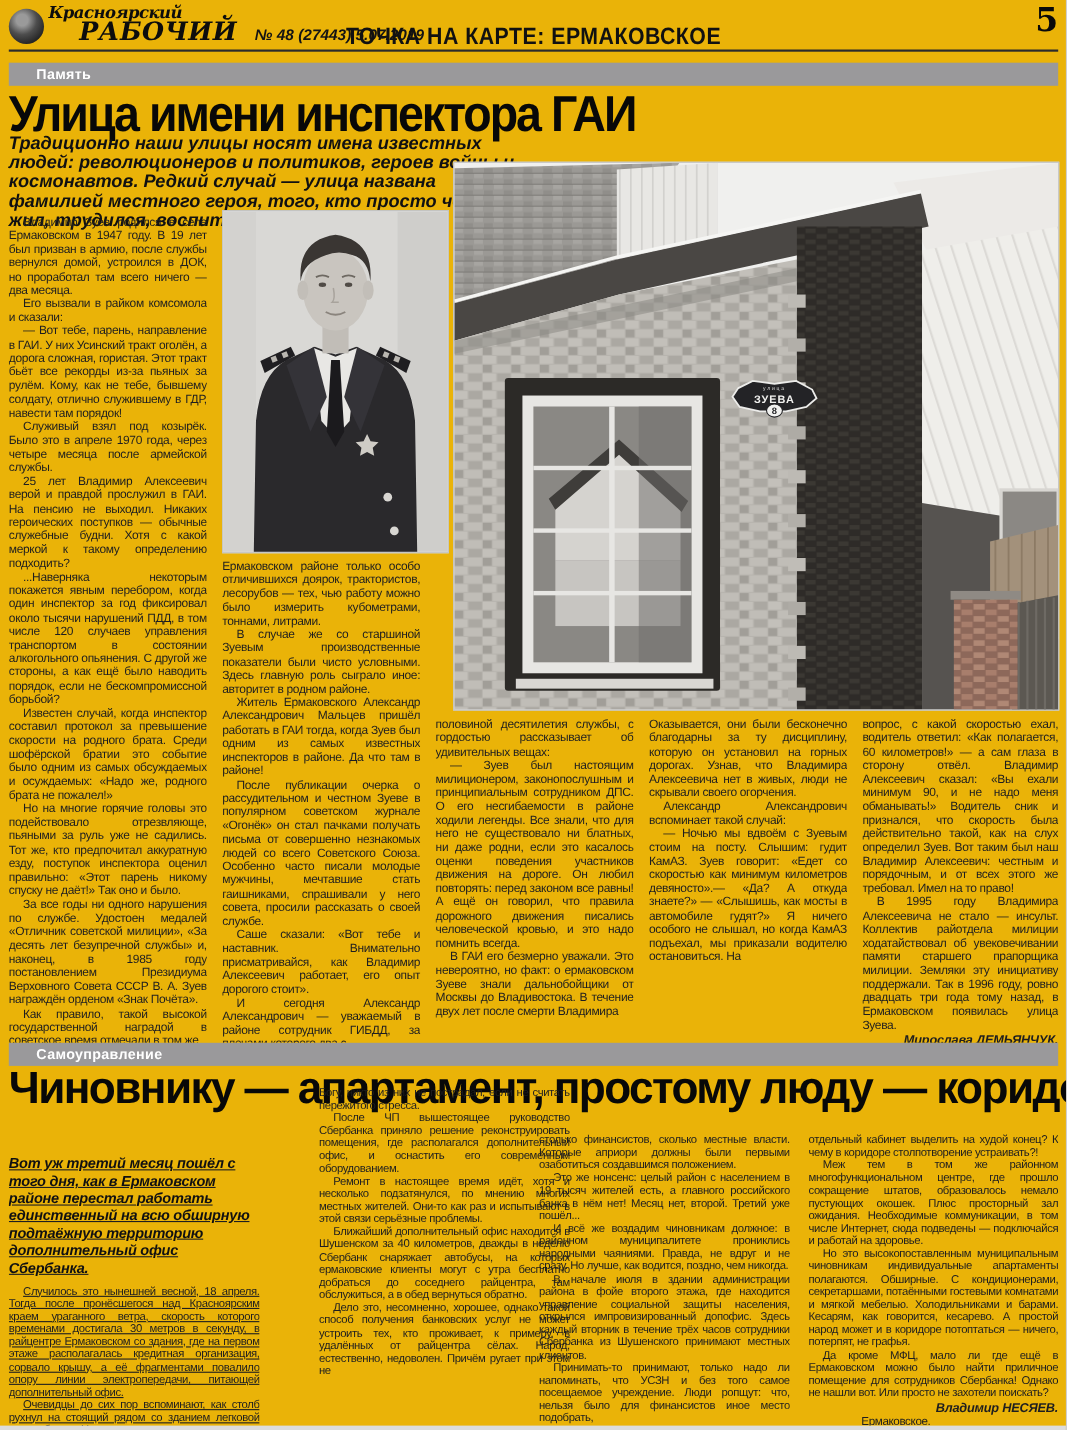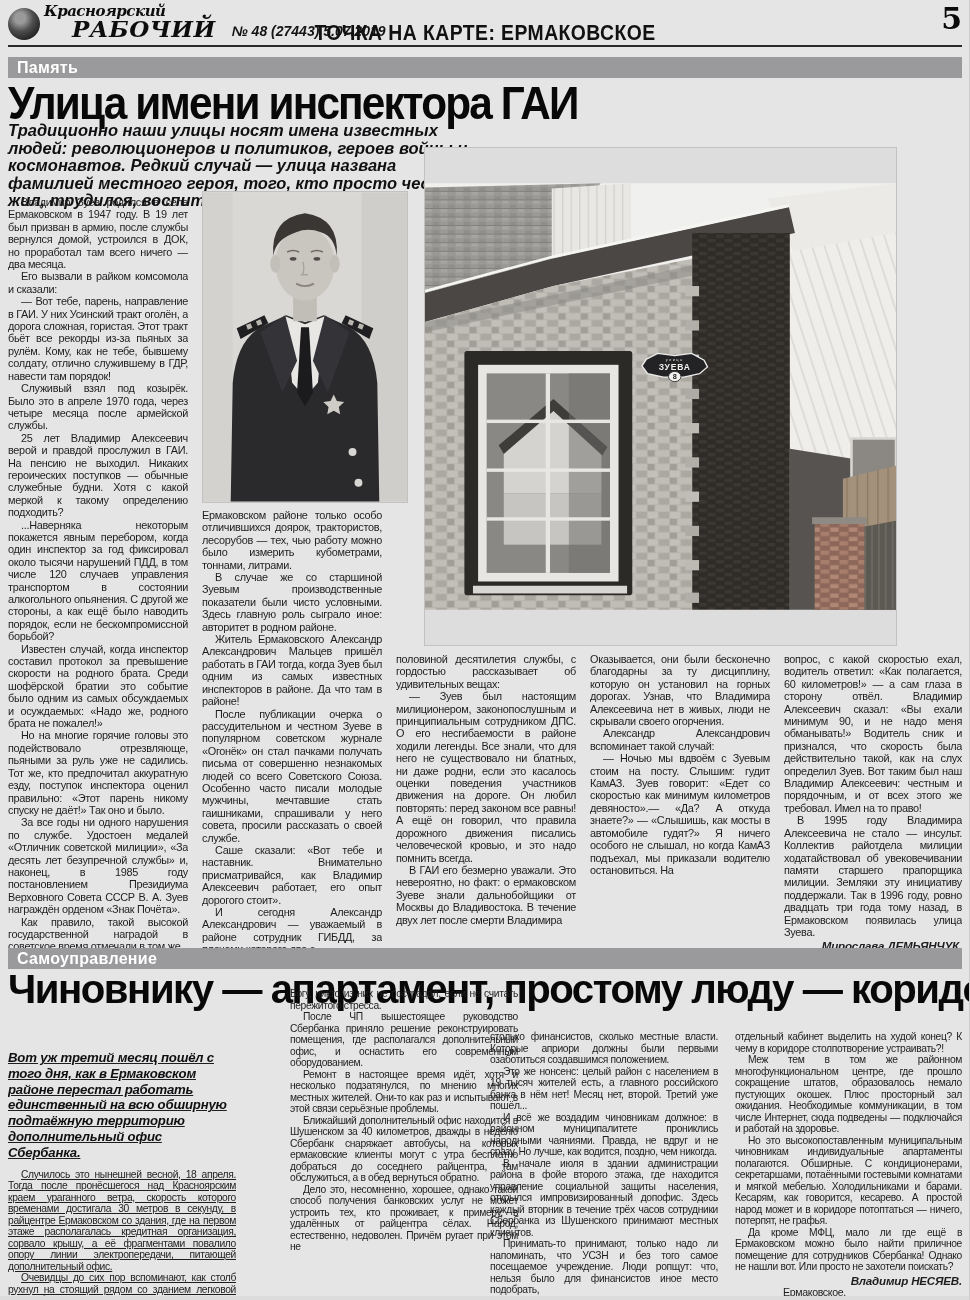--- a/index.html
+++ b/index.html
@@ -1,16 +1,16 @@
 <!DOCTYPE html>
 <html lang="ru"><head>
 <meta charset="utf-8">
 <style>
   html,body{margin:0;padding:0;background:#fff;}
-  .page{position:relative;width:970px;height:1300px;background:#e5e5e5;overflow:hidden;
+  .page{position:relative;width:970px;height:1300px;background:#eab308;overflow:hidden;
         font-family:"Liberation Sans",sans-serif;color:#1e1e20;
         border-right:1px solid #cfcfcf;box-sizing:border-box;}
   .page::after{content:"";position:absolute;left:0;bottom:0;width:100%;height:4px;background:#dcdcdc;}
 
   
   .masthead{position:absolute;left:8px;top:0;width:954px;height:45px;border-bottom:2px solid #2b2b2b;}
   .logo{position:absolute;left:0;top:4px;display:flex;align-items:flex-end;}
   .emblem{display:inline-block;width:32px;height:32px;border-radius:50%;
           background:radial-gradient(circle at 38% 32%, #9a9a9a 0 18%, #4d4d4d 45%, #1f1f1f 80%);
           margin-right:4px;}
@@ -18,21 +18,21 @@
   .logo-l1{font-size:15px;letter-spacing:-0.5px;}
   .logo-l2{font-size:23px;margin-left:28px;margin-top:-2px;letter-spacing:0.5px;}
   .issue{font-family:Liberation Sans, sans-serif;font-style:italic;font-weight:bold;font-size:14px;
          margin-left:16px;margin-bottom:1px;color:#141414;}
   .kicker{position:absolute;left:50%;bottom:-1px;transform:translateX(-50%) scaleX(.9);transform-origin:center bottom;
           font-weight:bold;font-size:21.5px;letter-spacing:.5px;color:#111;white-space:nowrap;}
   .pagenum{position:absolute;right:0;top:1px;font-family:"DejaVu Serif",serif;font-weight:bold;font-size:30px;color:#0a0a0a;}
 
   
   .bar{position:absolute;left:8px;width:954px;height:21px;background:#9a999b;}
-  .bar span{display:inline-block;color:#fff;font-weight:bold;font-size:16px;line-height:21px;padding-left:9px;letter-spacing:.3px;}
+  .bar span{display:inline-block;color:#fff;font-weight:bold;font-size:13px;line-height:21px;padding-left:25px;letter-spacing:.3px;}
   .bar1{top:57px;} .bar2{top:948px;}
 
   
   .h1{position:absolute;left:8px;top:76px;margin:0;font-size:46px;font-weight:bold;color:#080808;
       letter-spacing:-2px;transform:scaleX(.92);transform-origin:left top;white-space:nowrap;}
   .h2{position:absolute;left:8px;top:966px;margin:0;font-size:41px;font-weight:bold;color:#080808;
       letter-spacing:-1.5px;transform:scaleX(.98);transform-origin:left top;white-space:nowrap;}
   .lead1{position:absolute;left:8px;top:122px;width:478px;font-weight:bold;font-style:italic;
          font-size:16.5px;line-height:17.6px;color:#101012;}
 
@@ -43,21 +43,21 @@
   .a1text{font-size:10.9px;line-height:12.4px;letter-spacing:-0.3px;}
   .a2text{font-size:10.3px;line-height:11.5px;letter-spacing:-0.35px;}
   .lead2{font-weight:bold;font-style:italic;font-size:13.2px;line-height:15.8px;letter-spacing:-0.2px;
          margin:0 0 8px 0;color:#101012;}
   .author{text-align:right;font-weight:bold;font-style:italic;font-size:11.6px;letter-spacing:-0.2px;margin-top:2px;}
   .dateline{text-align:left;font-size:10.6px;margin-top:1px;padding-left:48px;}
 
   
   .photo{position:absolute;border:1px solid #c2c2c0;background:#ddd;box-sizing:border-box;}
   .portrait{left:202px;top:191px;width:206px;height:312px;}
-  .house{left:424px;top:147px;width:473px;height:499px;}
+  .house{left:412px;top:147px;width:551px;height:499px;}
   .photo svg{display:block;width:100%;height:100%;}
 </style>
 </head>
 <body>
 
 <div class="page">
 
   <header class="masthead">
     <div class="logo">
       <span class="emblem"></span>

